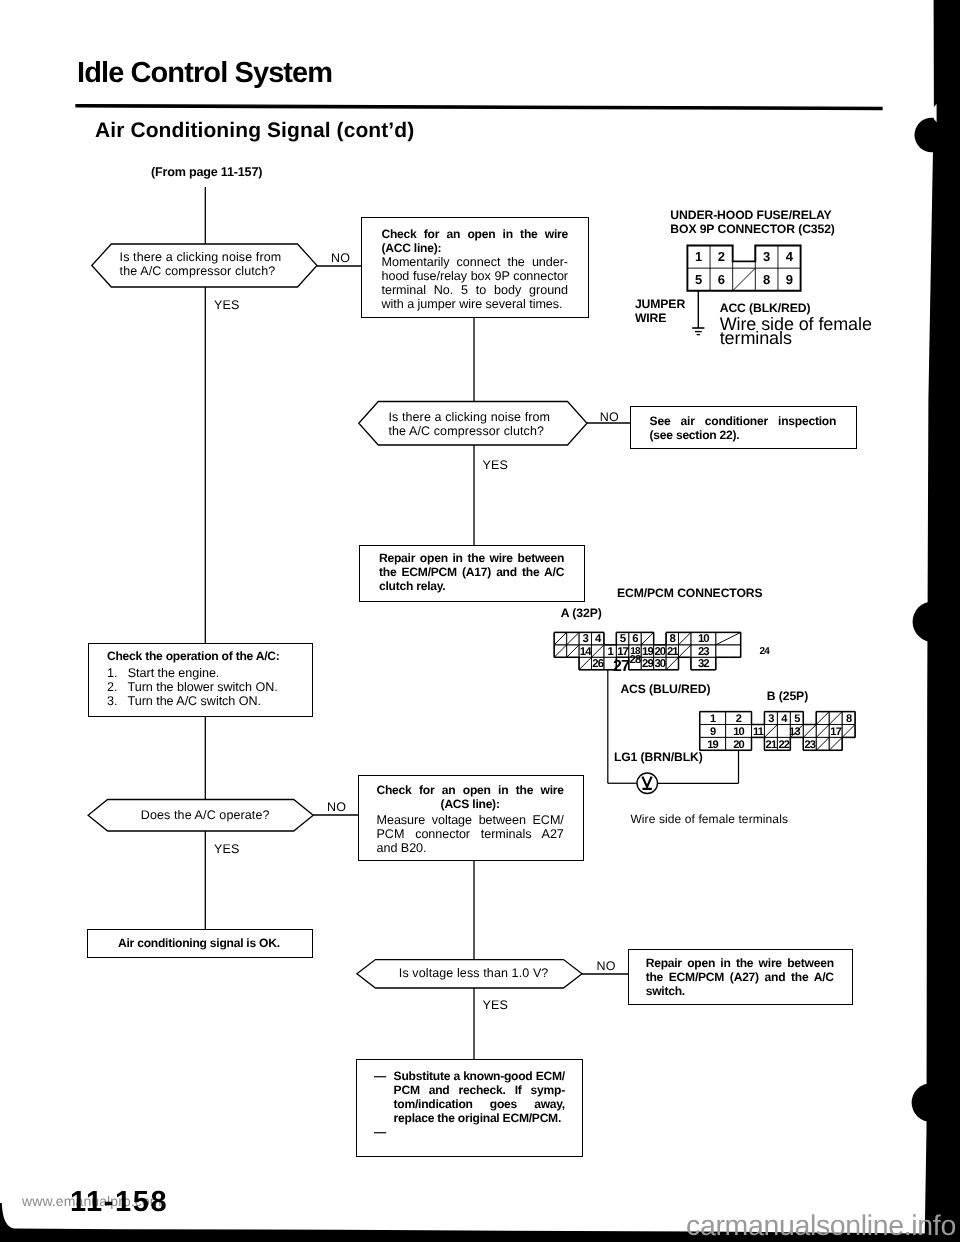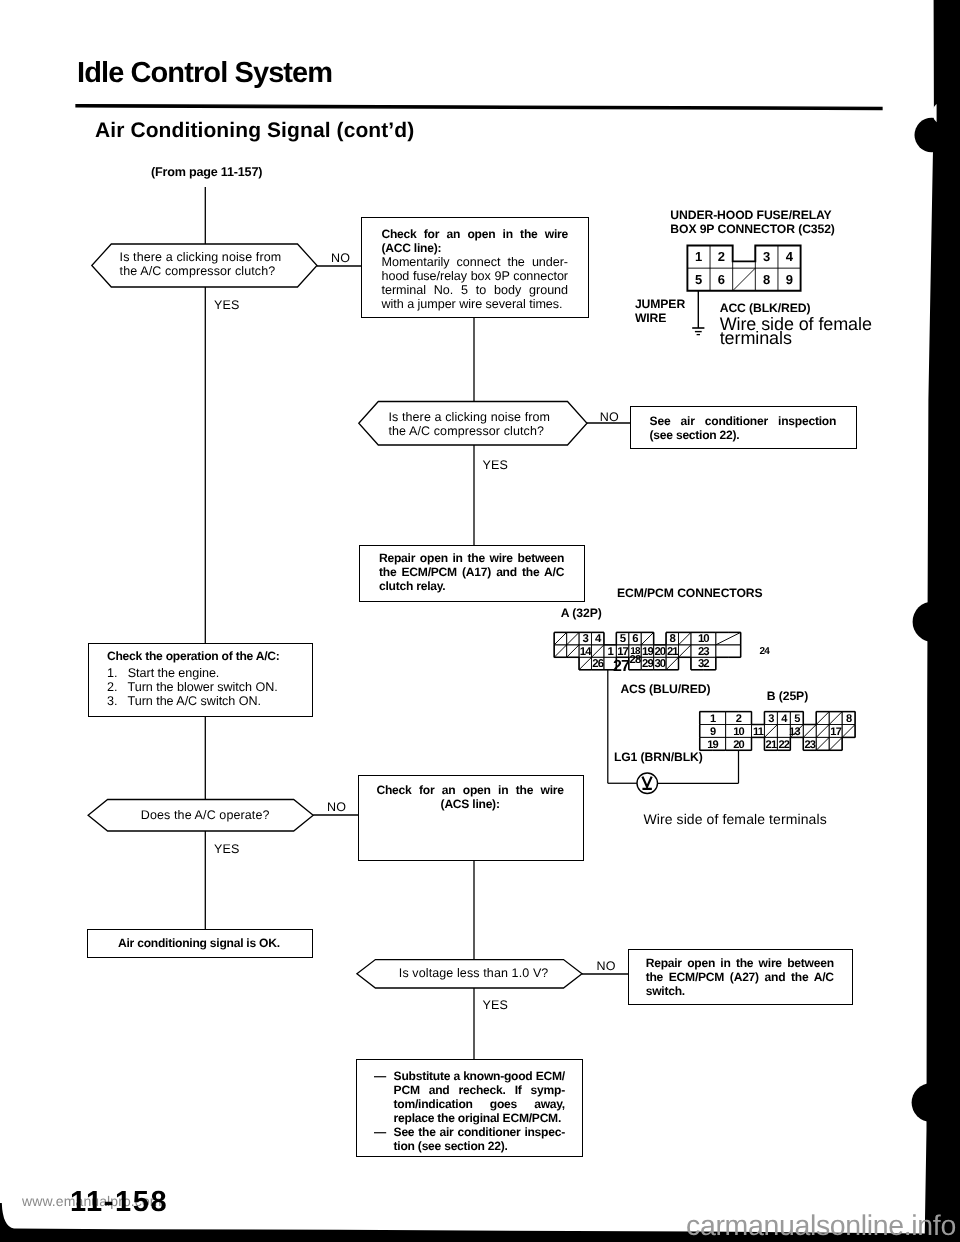--- a/index.html
+++ b/index.html
@@ -414,52 +414,52 @@
 
   <div class="abs bx" style="left:88px;top:643px;width:225px;height:74px;"></div>
   <div class="abs txt cap" style="left:107px;top:649px;width:205px;">Check the operation of the A/C:</div>
   <div class="abs txt bodytxt" style="left:107px;top:666px;width:205px;" id="b4items"><div>1.   Start the engine.</div><div>2.   Turn the blower switch ON.</div><div>3.   Turn the A/C switch ON.</div></div>
 
   <div class="abs bx" style="left:87px;top:929px;width:226px;height:29px;"></div>
   <div class="abs txt cap" style="left:118px;top:936px;width:195px;">Air conditioning signal is OK.</div>
 
   <div class="abs bx" style="left:358px;top:775px;width:226px;height:86px;"></div>
   <div class="abs txt cap" style="left:376.5px;top:783px;width:187.3px;"><span class="jl" style="display: block; white-space: pre; word-spacing: 4.313px;">Check for an open in the wire</span><span style="display:block;white-space:pre;text-align:center;">(ACS line):</span></div>
+  <div class="abs txt bodytxt" style="left:376.5px;top:812.5px;width:187.3px;"><span class="jl" style="display: block; white-space: pre; word-spacing: 3.161px;">Measure voltage between ECM/</span><span class="jl" style="display: block; white-space: pre; word-spacing: 7.349px;">PCM connector terminals A27</span><span style="display:block;white-space:pre;">and B20.</span></div>
 
   <div class="abs bx" style="left:628px;top:949px;width:225px;height:56px;"></div>
   <div class="abs txt cap" style="left:645.7px;top:956.2px;width:188.1px;"><span class="jl" style="display: block; white-space: pre; word-spacing: 2.206px;">Repair open in the wire between</span><span class="jl" style="display: block; white-space: pre; word-spacing: 2.606px;">the ECM/PCM (A27) and the A/C</span><span style="display:block;white-space:pre;">switch.</span></div>
 
   <div class="abs bx" style="left:356px;top:1059px;width:227px;height:98px;"></div>
   <div class="abs" style="left:373.9px;top:1069px;width:191.1px;" id="b8list">
       <div style="display: flex;">
         <span style="width: 19.7px; flex: 0 0 19.7px; font-weight: bold; font-size: 12.2px; line-height: 14.1px;">—</span>
         <div class="txt cap" style="width: 171.4px;"><span class="jl" style="display: block; white-space: pre; word-spacing: 0.115px;">Substitute a known-good ECM/</span><span class="jl" style="display: block; white-space: pre; word-spacing: 5.934px;">PCM and recheck. If symp-</span><span class="jl" style="display: block; white-space: pre; word-spacing: 14px;">tom/indication goes away,</span><span style="display:block;white-space:pre;">replace the original ECM/PCM.</span></div>
       </div>
       <div style="display: flex;">
         <span style="width: 19.7px; flex: 0 0 19.7px; font-weight: bold; font-size: 12.2px; line-height: 14.1px;">—</span>
-        <div class="txt cap" style="width: 171.4px;"><span class="jl" style="display: block; white-space: pre; word-spacing: 0.766px;">See the air conditioner inspec-</span><span style="display:block;white-space:pre;">tion (see section 22).</span></div>
       </div>
     </div>
 
   <div class="abs txt hexlab" style="left:119.6px;top:249.7px;width:190px;"><span style="display:block;white-space:pre;">Is there a clicking noise from</span><span style="display:block;white-space:pre;">the A/C compressor clutch?</span></div>
   <div class="abs txt hexlab" style="left:388.4px;top:410px;width:190px;"><span style="display:block;white-space:pre;">Is there a clicking noise from</span><span style="display:block;white-space:pre;">the A/C compressor clutch?</span></div>
   <div class="abs txt hexlab" style="left:140.8px;top:807.5px;width:121.4px;text-align:center;">Does the A/C operate?</div>
   <div class="abs txt hexlab" style="left:398.8px;top:966px;width:144px;text-align:center;">Is voltage less than 1.0 V?</div>
 
   <div class="abs txt hdr" style="left:670.3px;top:207.8px;"><span style="display:block;white-space:pre;">UNDER-HOOD FUSE/RELAY</span><span style="display:block;white-space:pre;">BOX 9P CONNECTOR (C352)</span></div>
   <div class="abs txt hdr" style="left:634.9px;top:296.5px;"><span style="display:block;white-space:pre;">JUMPER</span><span style="display:block;white-space:pre;">WIRE</span></div>
   <div class="abs txt hdr" style="left:719.7px;top:300.5px;">ACC (BLK/RED)</div>
   <div class="abs txt note" style="left:719.7px;top:316.8px;"><span style="display:block;white-space:pre;">Wire side of female</span><span style="display:block;white-space:pre;">terminals</span></div>
 
   <div class="abs txt hdr" style="left:617px;top:585.5px;">ECM/PCM CONNECTORS</div>
   <div class="abs txt hdr" style="left:560.8px;top:606px;">A (32P)</div>
   <div class="abs txt hdr" style="left:766.8px;top:688.5px;">B (25P)</div>
   <div class="abs txt hdr" style="left:620.4px;top:681.5px;">ACS (BLU/RED)</div>
   <div class="abs txt hdr" style="left:613.9px;top:749.5px;">LG1 (BRN/BLK)</div>
-  <div class="abs txt note" style="left:630.4px;top:811.5px;font-size:14px;letter-spacing:0.1px;margin-left:13px;">Wire side of female terminals</div>
+  <div class="abs txt note" style="left:630.4px;top:811.5px;font-size:12px;letter-spacing:0.1px;">Wire side of female terminals</div>
 
   <svg id="scanbar" viewBox="0 0 960 1242" width="960" height="1242">
       <path d="M 933.6 0 L 960 0 L 960 1242 L 924.6 1242 L 926.5 1130 L 927.2 700 L 928.4 400 L 932.8 160 L 933.9 110 Z" fill="#000"></path>
       <circle cx="931.7" cy="135" r="17.2" fill="#000"></circle>
       <circle cx="932.9" cy="621.7" r="20.3" fill="#000"></circle>
       <circle cx="931" cy="1102.6" r="19.4" fill="#000"></circle>
       <circle cx="944" cy="113" r="11.6" fill="#fff"></circle>
       <rect x="936.6" y="0" width="23.4" height="1242" fill="#000"></rect>
       <path d="M 0 1242 L 0 1203 L 1.8 1203 Q 2.6 1226.5 14 1228.6 L 120 1229.2 L 340 1229.8 L 700 1231.6 L 925 1233.4 L 960 1233.4 L 960 1242 Z" fill="#000"></path>
     </svg>

